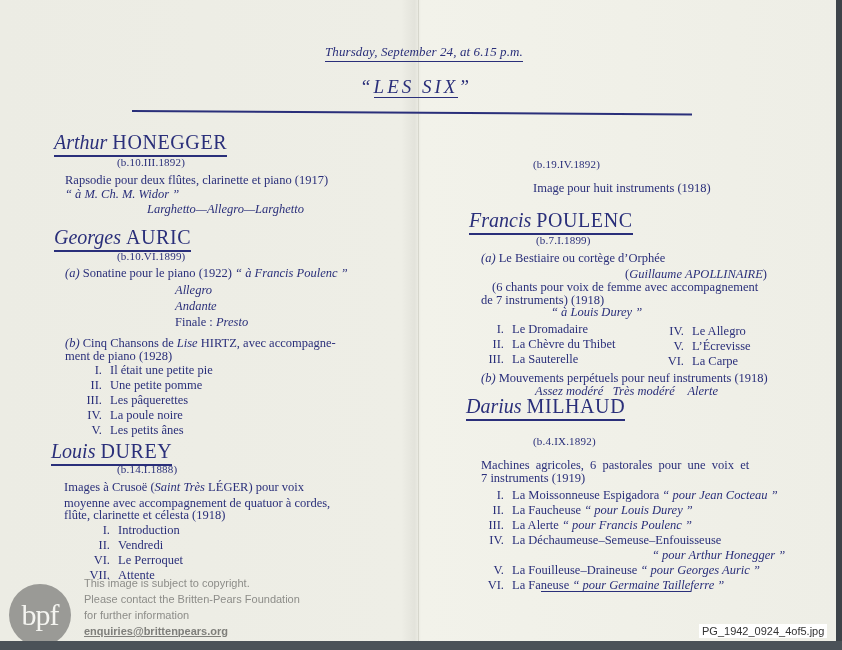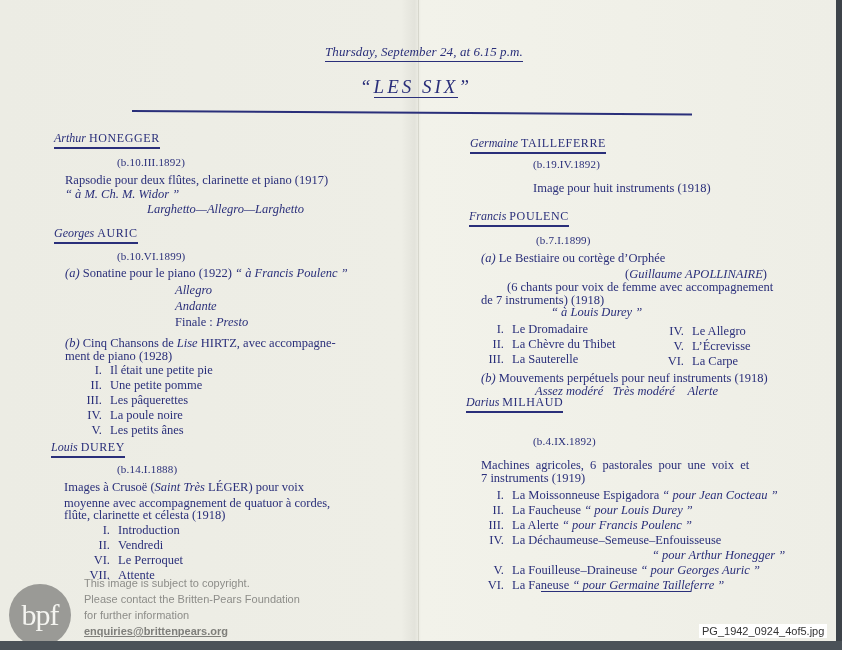--- a/index.html
+++ b/index.html
@@ -20,21 +20,21 @@
     border-bottom:1.5px solid #2a2f7a; padding-bottom:1px; letter-spacing:0.1px;
   }
   .title {
     left:360px; top:76px; font-size:19px; font-style:italic; letter-spacing:3px;
   }
   .title .t { border-bottom:1.5px solid #2a2f7a; }
   .rule { position:absolute; left:132px; top:110px; width:560px; height:2px; background:#2a2f7a; transform:rotate(0.35deg); transform-origin:left; }
   .endrule { position:absolute; left:541px; top:591px; width:150px; height:1px; background:#2a2f7a; }
 
   .composer {
-    font-size:12px; border-bottom:2px solid #2a2f7a; padding-bottom:1px;
+    font-size:20px; border-bottom:2px solid #2a2f7a; padding-bottom:1px;
   }
   .composer .fn { font-style:italic; }
   .composer .ln { letter-spacing:0.6px; }
   .born { font-size:11px; letter-spacing:0.2px; }
   .txt { font-size:12.5px; line-height:15px; }
   .it { font-style:italic; }
   .num { display:inline-block; text-align:right; width:30px; margin-right:8px; }
   .bpf-logo {
     position:absolute; left:9px; top:584px; width:62px; height:62px; border-radius:50%;
     background:#9a9a96; color:#f4f4f0; font-family:"Liberation Serif",serif; font-size:30px;
@@ -107,38 +107,35 @@
   </div>
   <div class="abs txt" style="left:64px;top:468px;margin-top:28px;">moyenne avec accompagnement de quatuor à cordes,</div>
   <div class="abs txt" style="left:64px;top:508px;">flûte, clarinette et célesta (1918)</div>
   <div class="abs txt" style="left:72px;top:523px;">
     <div><span class="num" style="width:38px">I.</span><span>Introduction</span></div>
     <div><span class="num" style="width:38px">II.</span><span>Vendredi</span></div>
     <div><span class="num" style="width:38px">VI.</span><span>Le Perroquet</span></div>
     <div><span class="num" style="width:38px">VII.</span><span>Attente</span></div>
   </div>
 
-  <div class="abs composer" style="left:470px;top:136px;">
-    <span class="fn">Germaine</span>&nbsp;<span class="ln">TAILLEFERRE</span>
-  </div>
   <div class="abs born" style="left:533px;top:158px;">(b.19.IV.1892)</div>
   <div class="abs txt" style="left:533px;top:181px;">Image pour huit instruments (1918)</div>
 
   <div class="abs composer" style="left:469px;top:209px;">
     <span class="fn">Francis</span>&nbsp;<span class="ln">POULENC</span>
   </div>
   <div class="abs born" style="left:536px;top:234px;">(b.7.I.1899)</div>
   <div class="abs txt" style="left:481px;top:251px;">
     <span class="it">(a)</span>
     <span>Le Bestiaire ou cortège d’Orphée</span>
   </div>
   <div class="abs txt" style="left:625px;top:267px;">
     <span>(</span><span class="it">Guillaume</span>&nbsp;<span class="it">APOLLINAIRE</span><span>)</span>
   </div>
-  <div class="abs txt" style="left:507px;top:280px;">(6 chants pour voix de femme avec accompagnement</div>
+  <div class="abs txt" style="left:492px;top:280px;">(6 chants pour voix de femme avec accompagnement</div>
   <div class="abs txt" style="left:481px;top:293px;">de 7 instruments) (1918)</div>
   <div class="abs txt it" style="left:511px;top:305px;margin-left:40px;">“ à Louis Durey ”</div>
   <div class="abs txt" style="left:474px;top:322px;">
     <div><span class="num">I.</span><span>Le Dromadaire</span></div>
     <div><span class="num">II.</span><span>La Chèvre du Thibet</span></div>
     <div><span class="num">III.</span><span>La Sauterelle</span></div>
   </div>
   <div class="abs txt" style="left:654px;top:324px;">
     <div><span class="num">IV.</span><span>Le Allegro</span></div>
     <div><span class="num">V.</span><span>L’Écrevisse</span></div>

